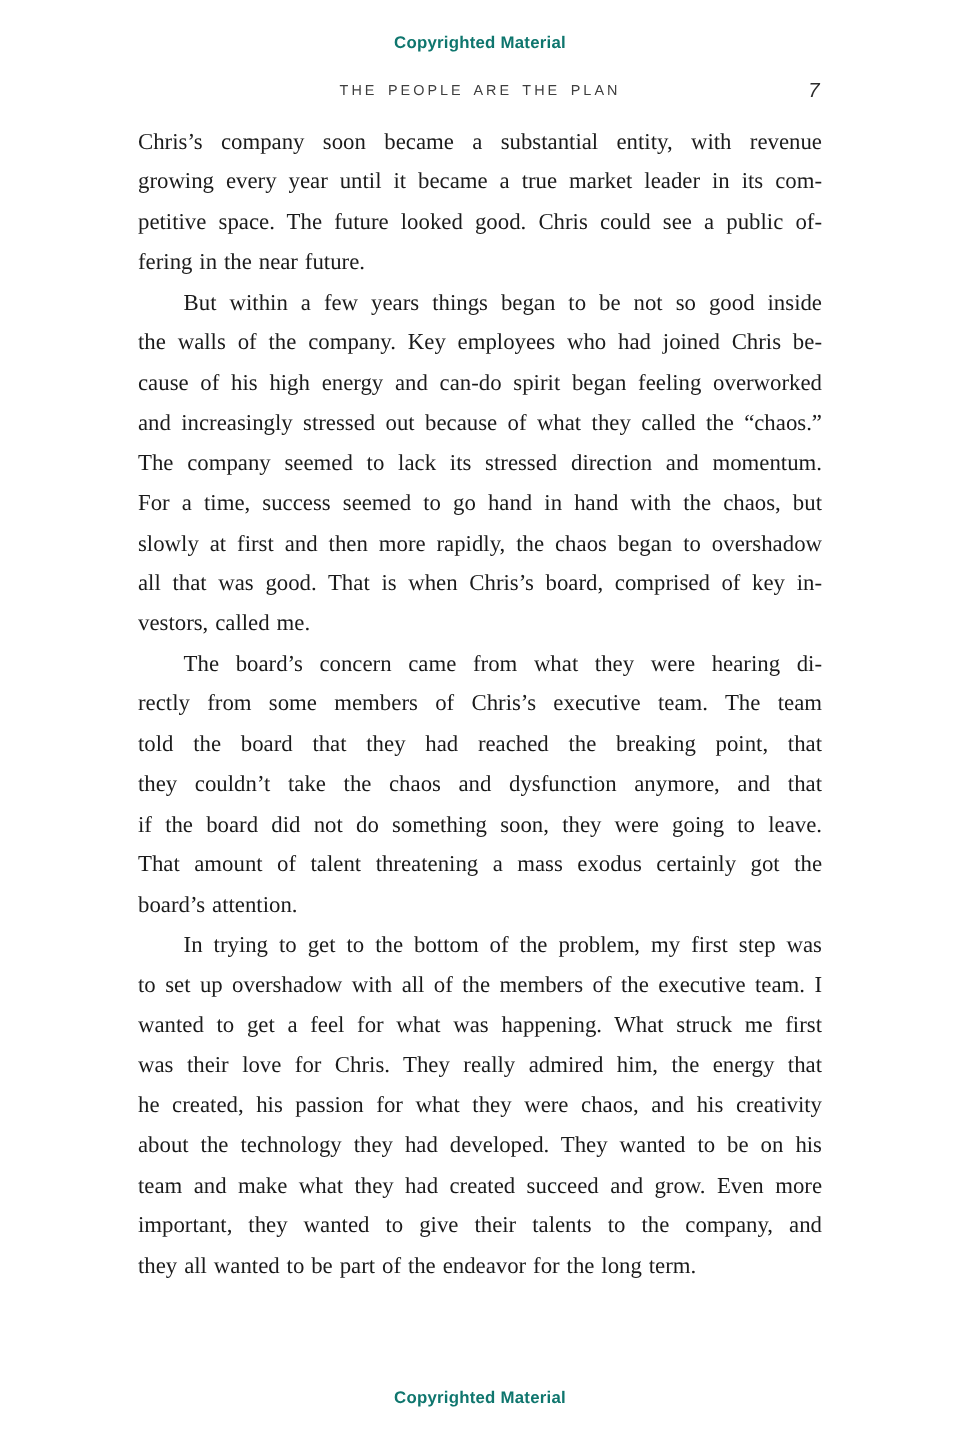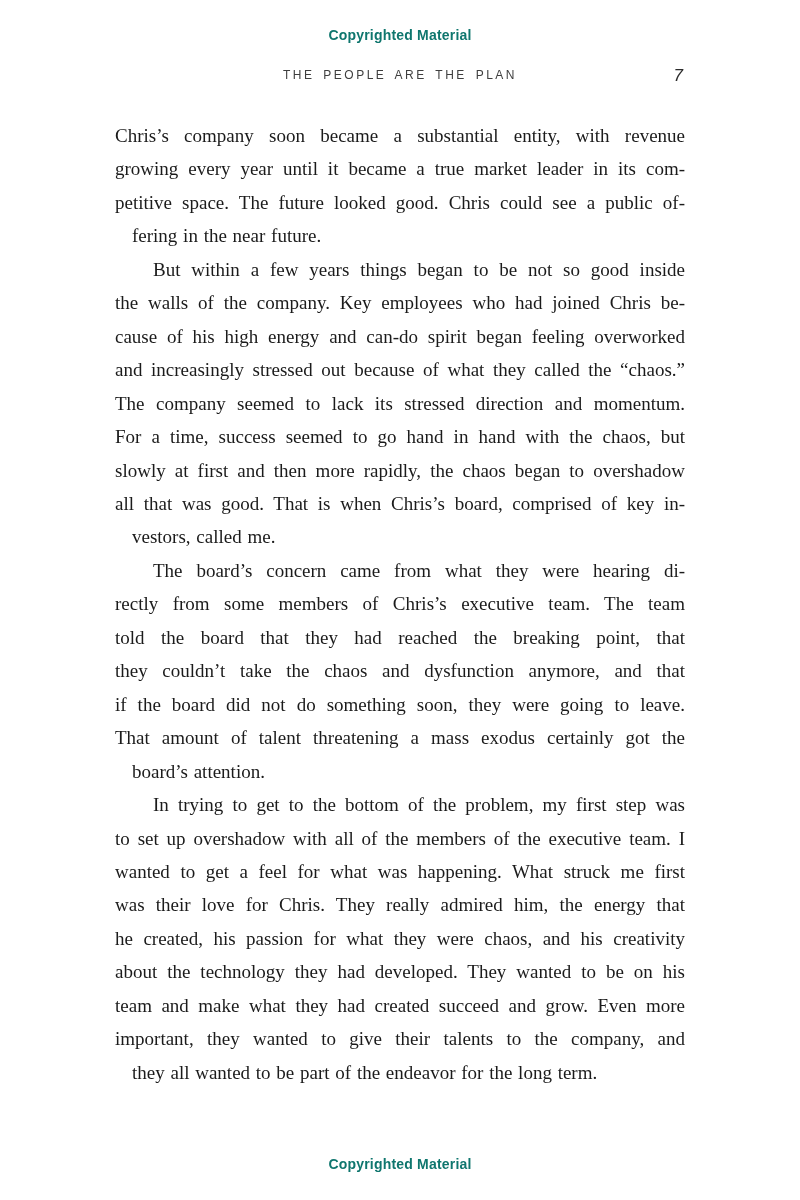--- a/index.html
+++ b/index.html
@@ -48,36 +48,35 @@
     position: absolute;
     right: 2px;
     top: -2px;
     font-family: "Liberation Sans", sans-serif;
     font-style: italic;
     font-size: 17px;
     color: #2c2c2c;
   }
   .body-text {
     position: absolute;
-    top: 119px;
+    top: 102px;
     left: 115px;
     width: 570px;
     font-size: 19px;
     line-height: 33.45px;
     color: #1b1b1b;
     word-spacing: 1px;
   }
   .line {
     text-align: justify;
     text-align-last: justify;
     -moz-text-align-last: justify;
   }
   .line.last {
     text-align-last: left;
-    margin-left: 17px;
     -moz-text-align-last: left;
   }
   .line.indent {
     padding-left: 38px;
   }
 </style>
 </head>
 <body>
 
 <div class="page">

